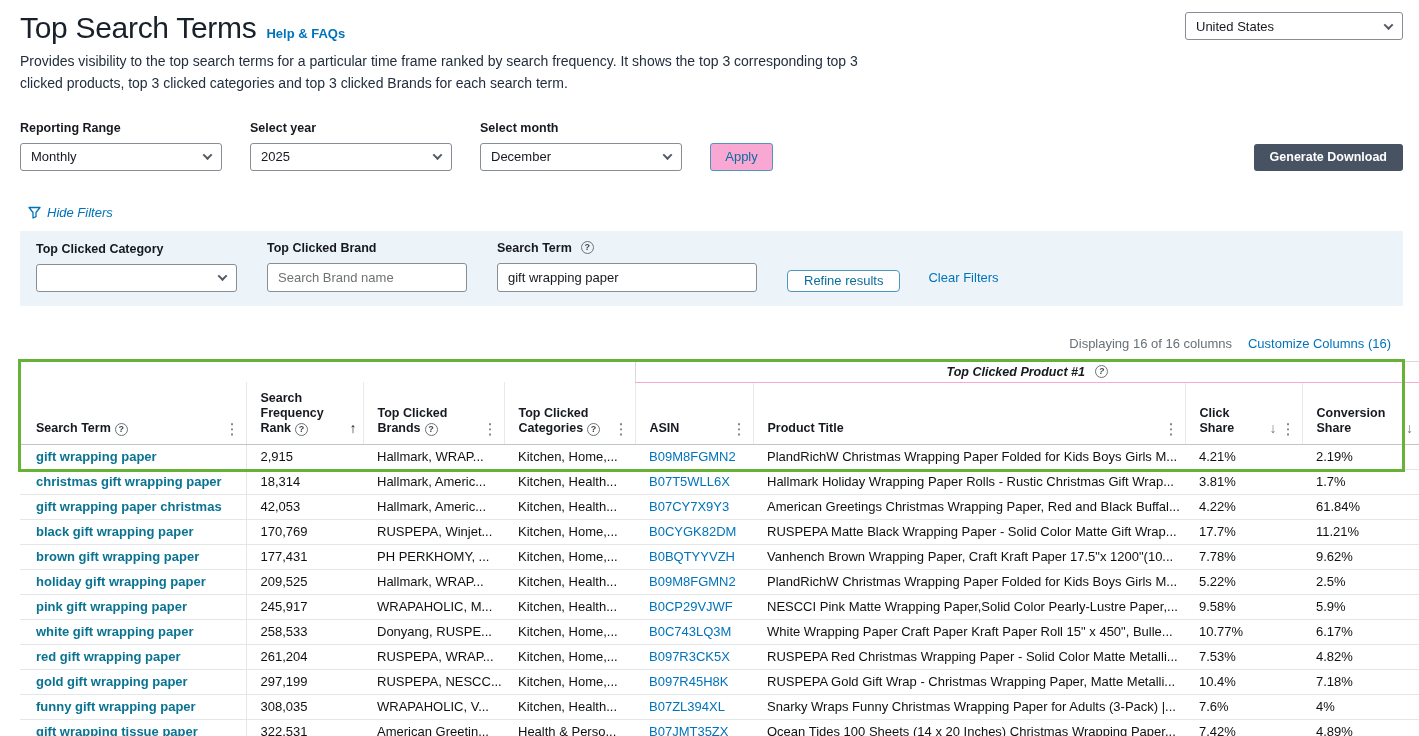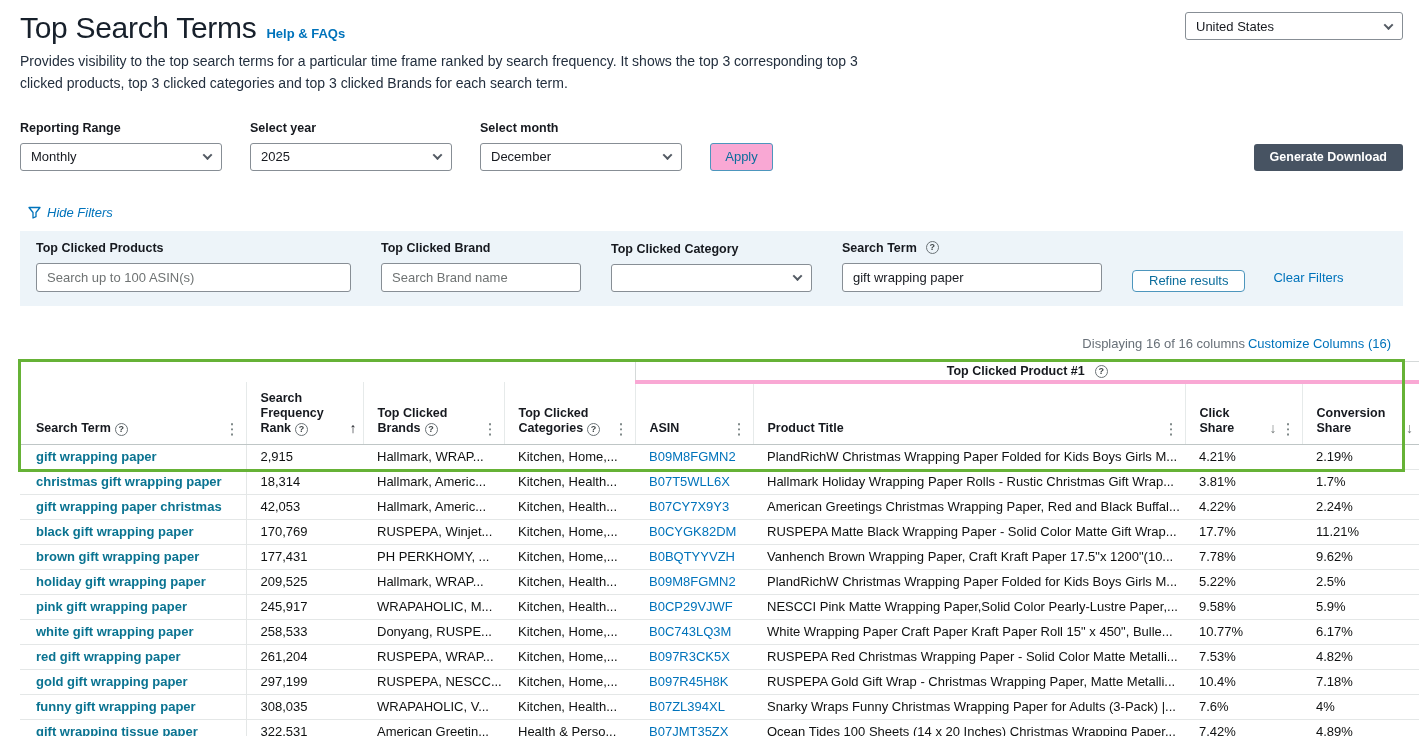--- a/index.html
+++ b/index.html
@@ -52,30 +52,30 @@
   }
   .finput::placeholder { color: #6f7373; }
   .w-products { width: 315px; } .w-brand { width: 200px; } .w-category { width: 201px; } .w-search { width: 260px; }
   .btn-refine {
     height: 22px; background: #fff; border: 1px solid #4d96bd; border-radius: 4px; color: #0b6d9c;
     font-size: 13px; padding: 0 16px; margin-right: 28px; font-family: inherit; cursor: pointer;
   }
   .clear-link { font-size: 13px; padding-bottom: 7px; display: inline-block; }
 
   
-  .table-meta { display: flex; justify-content: flex-end; align-items: flex-end; gap: 3px; margin: 30px 28px 0 20px; font-size: 13px; }
+  .table-meta { display: flex; justify-content: flex-end; align-items: flex-end; gap: 16px; margin: 30px 28px 0 20px; font-size: 13px; }
   .meta-text { color: #687078; }
 
   
   .table-wrap { position: relative; margin: 10px 0 0 20px; width: 1399px; }
   table { border-collapse: collapse; table-layout: fixed; width: 1399px; font-size: 13px; }
   .group-row th { border-top: 1px solid #d5d9d9; height: 21px; padding: 0; }
   .group-cell {
-    border-left: 1px solid #d5d9d9; border-bottom: 4px solid #f9a8d4;
-    font-size: 12.5px; font-weight: 700; text-align: center; vertical-align: middle; color: #16191f;
+    border-left: 1px solid #d5d9d9; border-bottom: 1px solid #f9a8d4;
+    font-size: 12.5px; font-weight: 700; text-align: center; vertical-align: middle; color: #16191f; font-style: italic;
   }
   .group-inner { display: inline-flex; align-items: center; gap: 6px; }
   .cols-row th {
     vertical-align: bottom; border-bottom: 1px solid #bfc6c6; border-left: 1px solid #e6eaea;
     height: 62px; padding: 4px 6px 8px 14px; text-align: left; font-size: 12.5px; color: #16191f;
   }
   .cols-row th:first-child { border-left: none; padding-left: 16px; }
   .th-inner { display: flex; align-items: flex-end; }
   .th-label { line-height: 15px; font-weight: 700; min-width: 0; }
   .help-icon {
@@ -139,38 +139,32 @@
     <svg width="13" height="13" viewBox="0 0 13 13">
         <path d="M1 1.5h11L8 6.5v4.2l-3 1.3V6.5z" fill="none" stroke="#0073bb" stroke-width="1.3" stroke-linejoin="round"></path>
       </svg>
     <span>Hide Filters</span>
   </span>
 </div>
 
 <div class="filter-panel">
   <div class="ffield">
     <div class="flabel">
-        <span>Top Clicked Products</span>
+        <span>Top Clicked Category</span>
       </div>
-    <input class="finput w-products" type="text" placeholder="Search up to 100 ASIN(s)" style="">
+    <div class="select w-category">
+      <span></span>
+      <span class="chev"></span>
+    </div>
   </div>
   <div class="ffield">
     <div class="flabel">
         <span>Top Clicked Brand</span>
       </div>
     <input class="finput w-brand" type="text" placeholder="Search Brand name" style="">
-  </div>
-  <div class="ffield">
-    <div class="flabel">
-        <span>Top Clicked Category</span>
-      </div>
-    <div class="select w-category">
-      <span></span>
-      <span class="chev"></span>
-    </div>
   </div>
   <div class="ffield">
     <div class="flabel">
       <span>Search Term</span>
       <span class="help-icon">?</span>
     </div>
     <input class="finput w-search" type="text" value="gift wrapping paper" style="">
   </div>
   <button class="btn-refine">Refine results</button>
   <a class="clear-link">Clear Filters</a>
@@ -293,21 +287,21 @@
           <td class="col-conversion_share">1.7%</td>
         </tr>
         <tr>
           <td class="col-search_term"><a>gift wrapping paper christmas</a></td>
           <td class="col-rank">42,053</td>
           <td class="col-brands">Hallmark, Americ...</td>
           <td class="col-categories">Kitchen, Health...</td>
           <td class="col-asin"><a>B07CY7X9Y3</a></td>
           <td class="col-product_title">American Greetings Christmas Wrapping Paper, Red and Black Buffal...</td>
           <td class="col-click_share">4.22%</td>
-          <td class="col-conversion_share">2.24%</td>
+          <td class="col-conversion_share">61.84%</td>
         </tr>
         <tr>
           <td class="col-search_term"><a>black gift wrapping paper</a></td>
           <td class="col-rank">170,769</td>
           <td class="col-brands">RUSPEPA, Winjet...</td>
           <td class="col-categories">Kitchen, Home,...</td>
           <td class="col-asin"><a>B0CYGK82DM</a></td>
           <td class="col-product_title">RUSPEPA Matte Black Wrapping Paper - Solid Color Matte Gift Wrap...</td>
           <td class="col-click_share">17.7%</td>
           <td class="col-conversion_share">11.21%</td>

